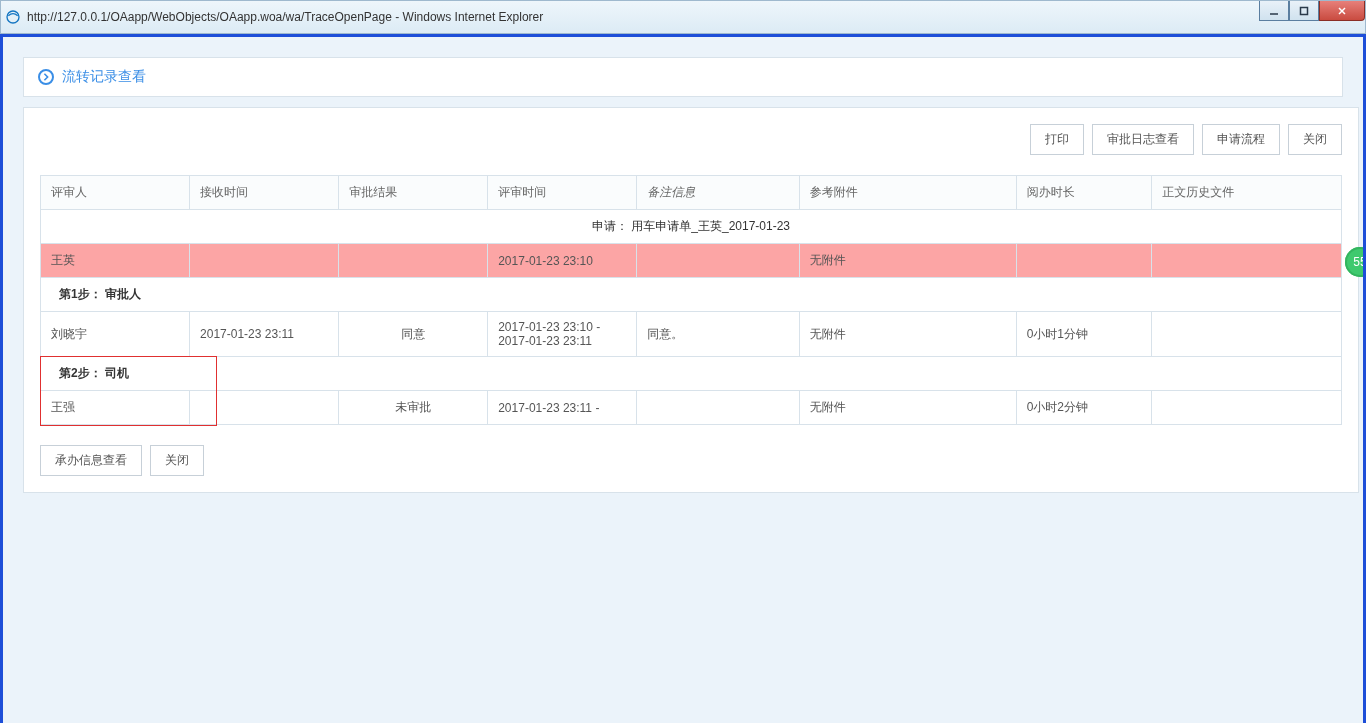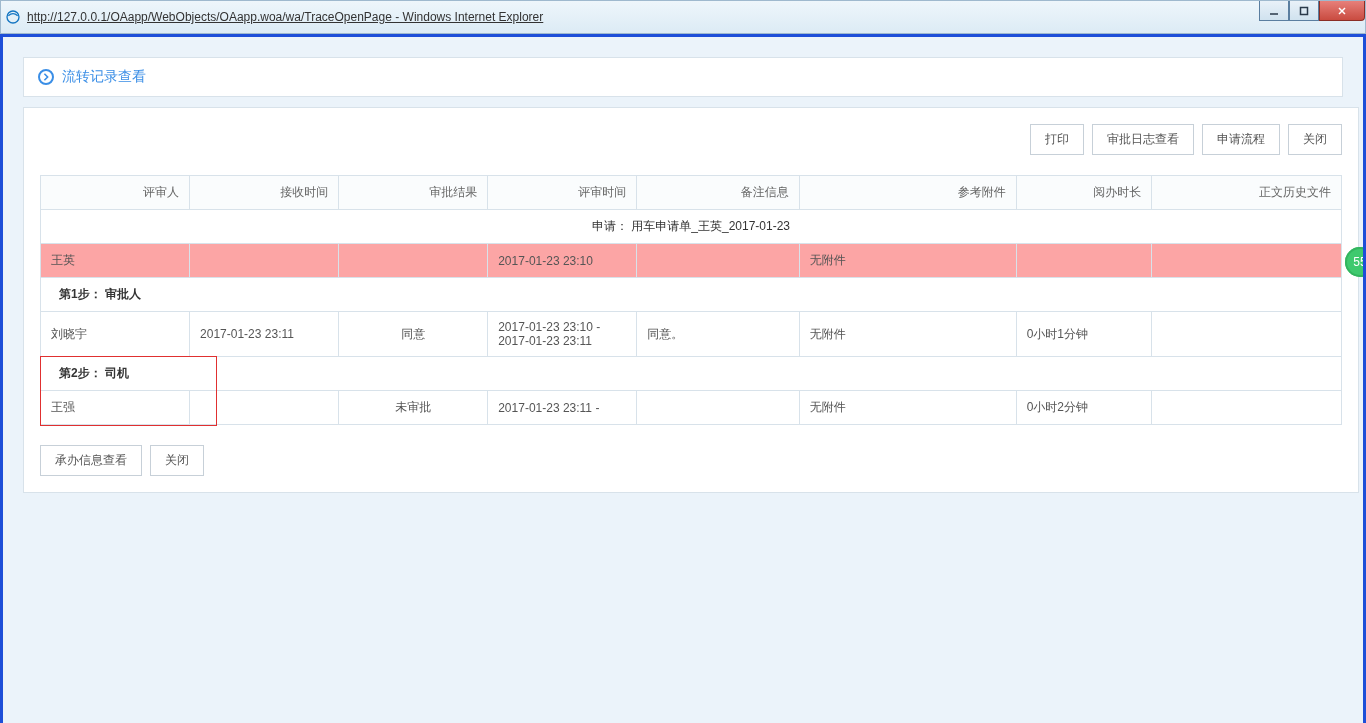--- a/index.html
+++ b/index.html
@@ -11,21 +11,20 @@
       overflow: hidden;
     }
     .titlebar {
       height: 28px;
       background: linear-gradient(#eef6fb, #dcebf5);
       border: 1px solid #9fb9ce;
       display: flex;
       align-items: center;
       padding: 16px 4px;
       position: relative;
-      text-decoration: underline;
     }
     .titlebar .ie-icon {
       width: 16px; height: 16px;
       display: inline-flex; align-items: center; justify-content: center;
       margin-right: 6px;
       color: #1576c2;
     }
     .titlebar .title-text { color: #333; }
     .win-controls {
       position: absolute;
@@ -114,21 +113,21 @@
       font-size: 12px;
       color: #555;
     }
     .data-table .title-row td {
       text-align: center;
       font-weight: normal;
       color: #333;
       background: #fff;
     }
     .data-table thead th {
-      text-align: right;
+      text-align: left;
       background: #fafcfd;
       color: #666;
     }
     .highlight-row td { background: #fca5a5; }
     .step-row td {
       background: #fff;
       font-weight: bold;
       color: #333;
       padding-left: 18px;
     }
@@ -157,21 +156,21 @@
       color: #fff;
       display: flex; align-items: center; justify-content: center;
       font-size: 12px;
       box-shadow: 0 0 0 2px #33b55f inset;
     }
 
     .col-reviewer { width: 11%; }
     .col-recv { width: 11%; }
     .col-result { width: 11%; }
     .col-revtime { width: 11%; }
-    .col-remark { width: 12%; }
+    .col-remark { width: 12%; font-style: italic; }
     .col-attach { width: 16%; }
     .col-duration { width: 10%; }
     .col-history { width: 14%; }
 
     .table-wrap { position: relative; }
   </style>
 </head>
 <body>
 
 <div class="titlebar">

